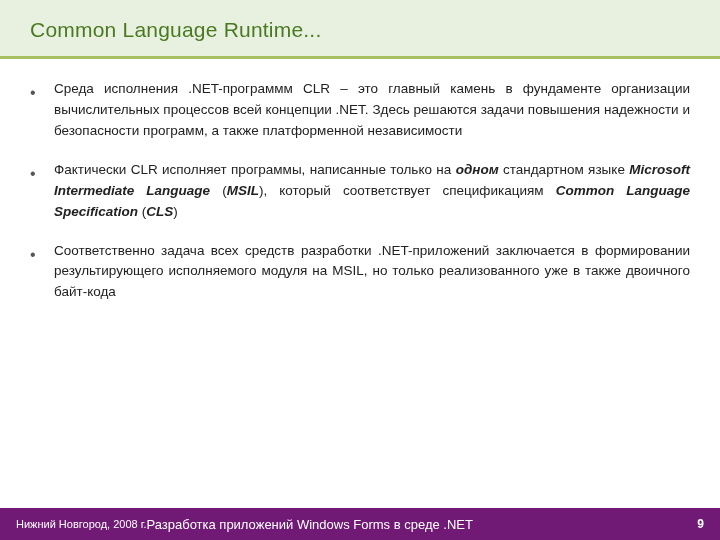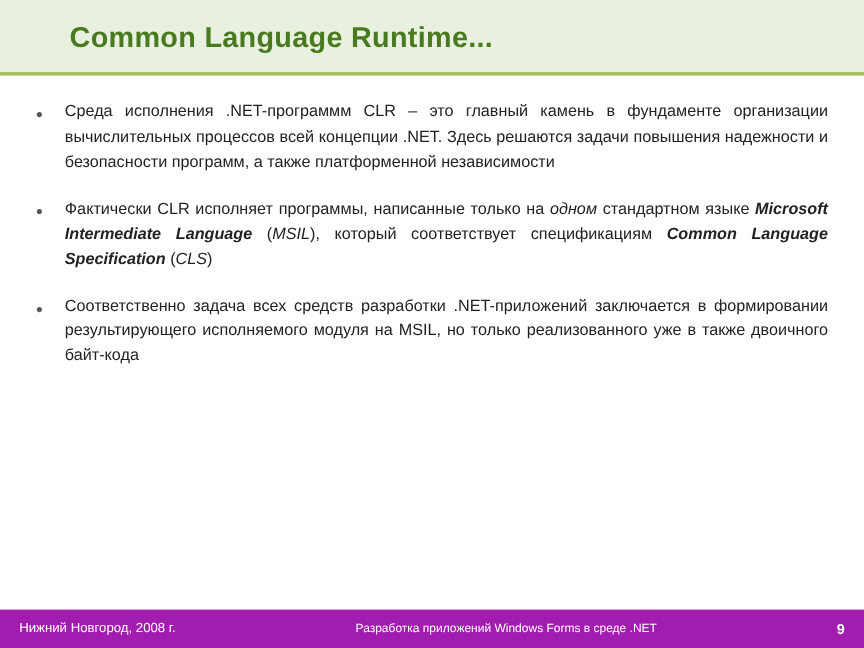--- a/index.html
+++ b/index.html
@@ -20,25 +20,24 @@
       background: #fff;
     }
 
     .title-bar {
       background: #e8f0e0;
       padding: 18px 30px 14px 30px;
       border-bottom: 3px solid #a8c060;
     }
 
     .title-text {
-      font-size: 24px;
-      font-weight: bold;
+      font-size: 21px;
+      font-weight: normal;
       color: #4a7a20;
       letter-spacing: 0.01em;
-      margin-left: 28px;
     }
 
     .content-area {
       flex: 1;
       padding: 20px 30px 10px 30px;
       overflow: hidden;
     }
 
     .bullet-list {
       list-style: none;
@@ -62,47 +61,46 @@
       font-size: 16px;
       color: #555;
     }
 
     .bullet-text {
       flex: 1;
     }
 
     em.italic-normal {
       font-style: italic;
-      font-weight: normal;
+      font-weight: bold;
     }
 
     strong.bold-italic {
       font-style: italic;
       font-weight: bold;
     }
 
     .footer {
-      background: #a21caf;
+      background: #701a75;
       height: 32px;
       display: flex;
       align-items: center;
       padding: 0 16px;
       justify-content: space-between;
     }
 
     .footer-left {
       color: #fff;
       font-size: 11px;
     }
 
     .footer-center {
       color: #fff;
-      font-size: 10px;
+      font-size: 13px;
       flex: 1;
-      text-align: center;
     }
 
     .footer-right {
       color: #fff;
       font-size: 12px;
       font-weight: bold;
     }
   </style>
 </head>
 <body>

